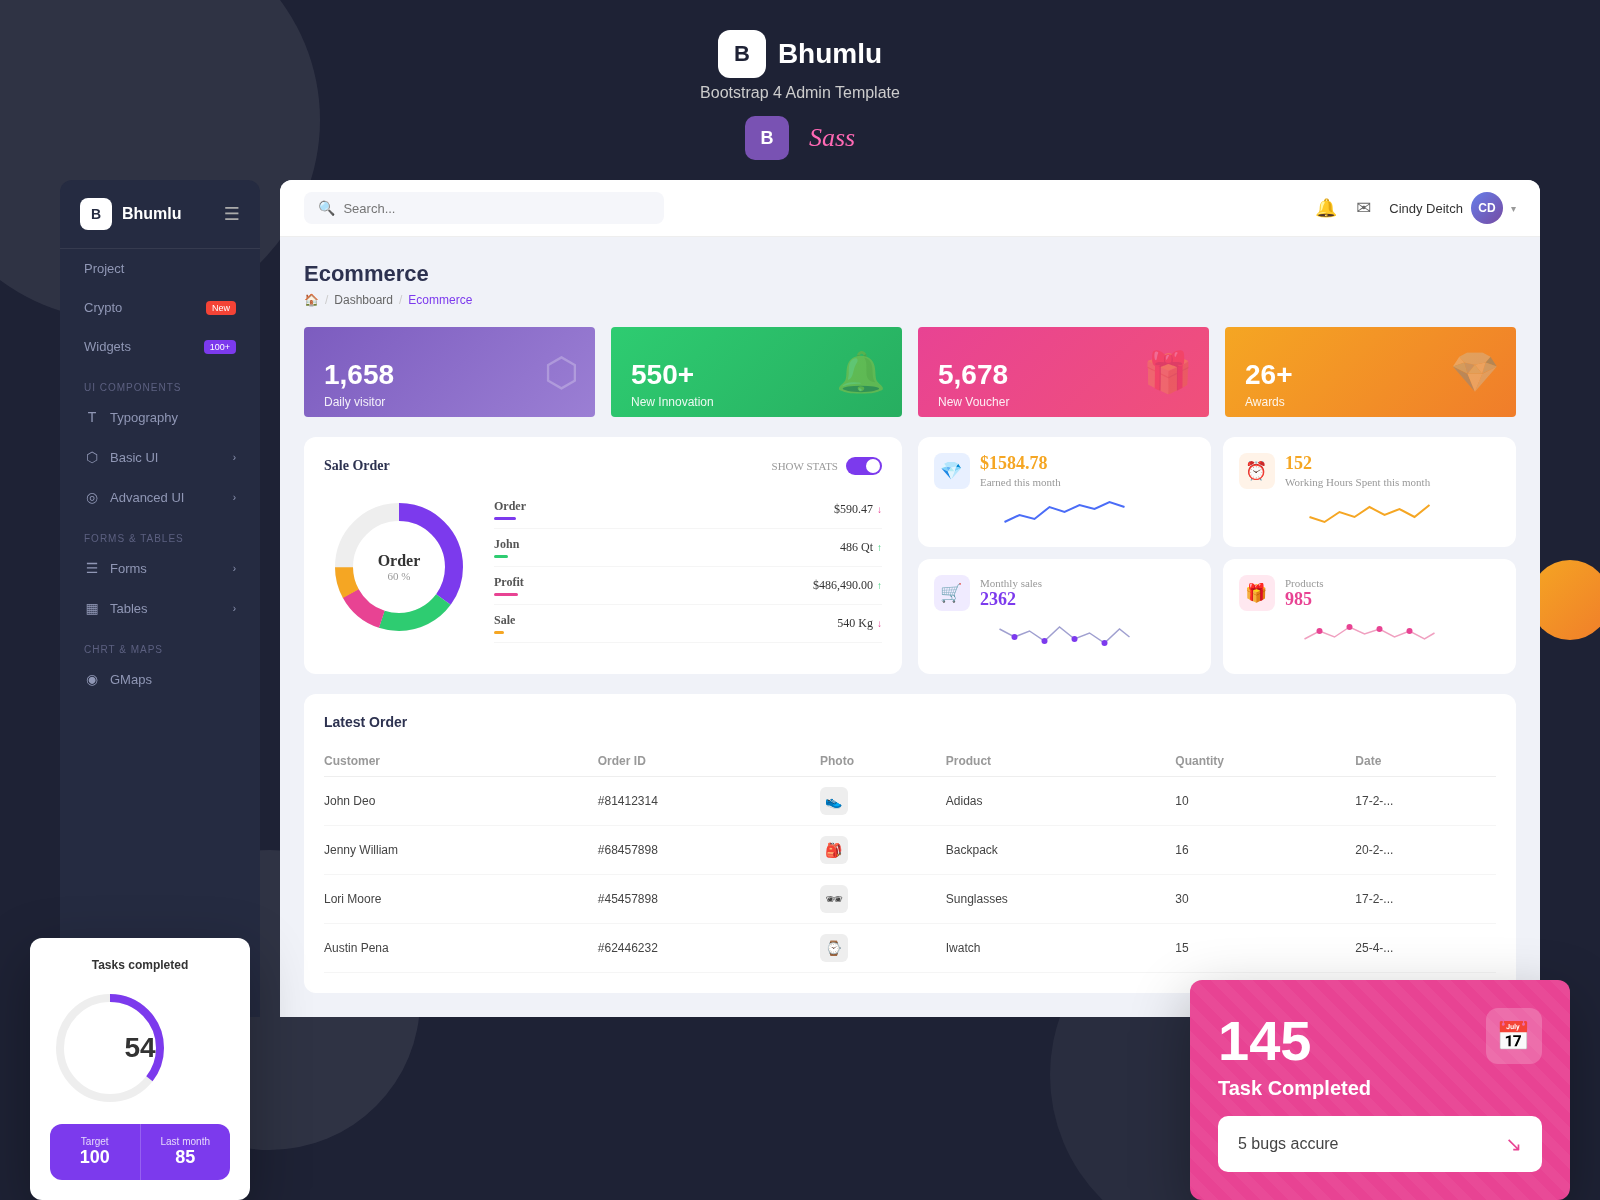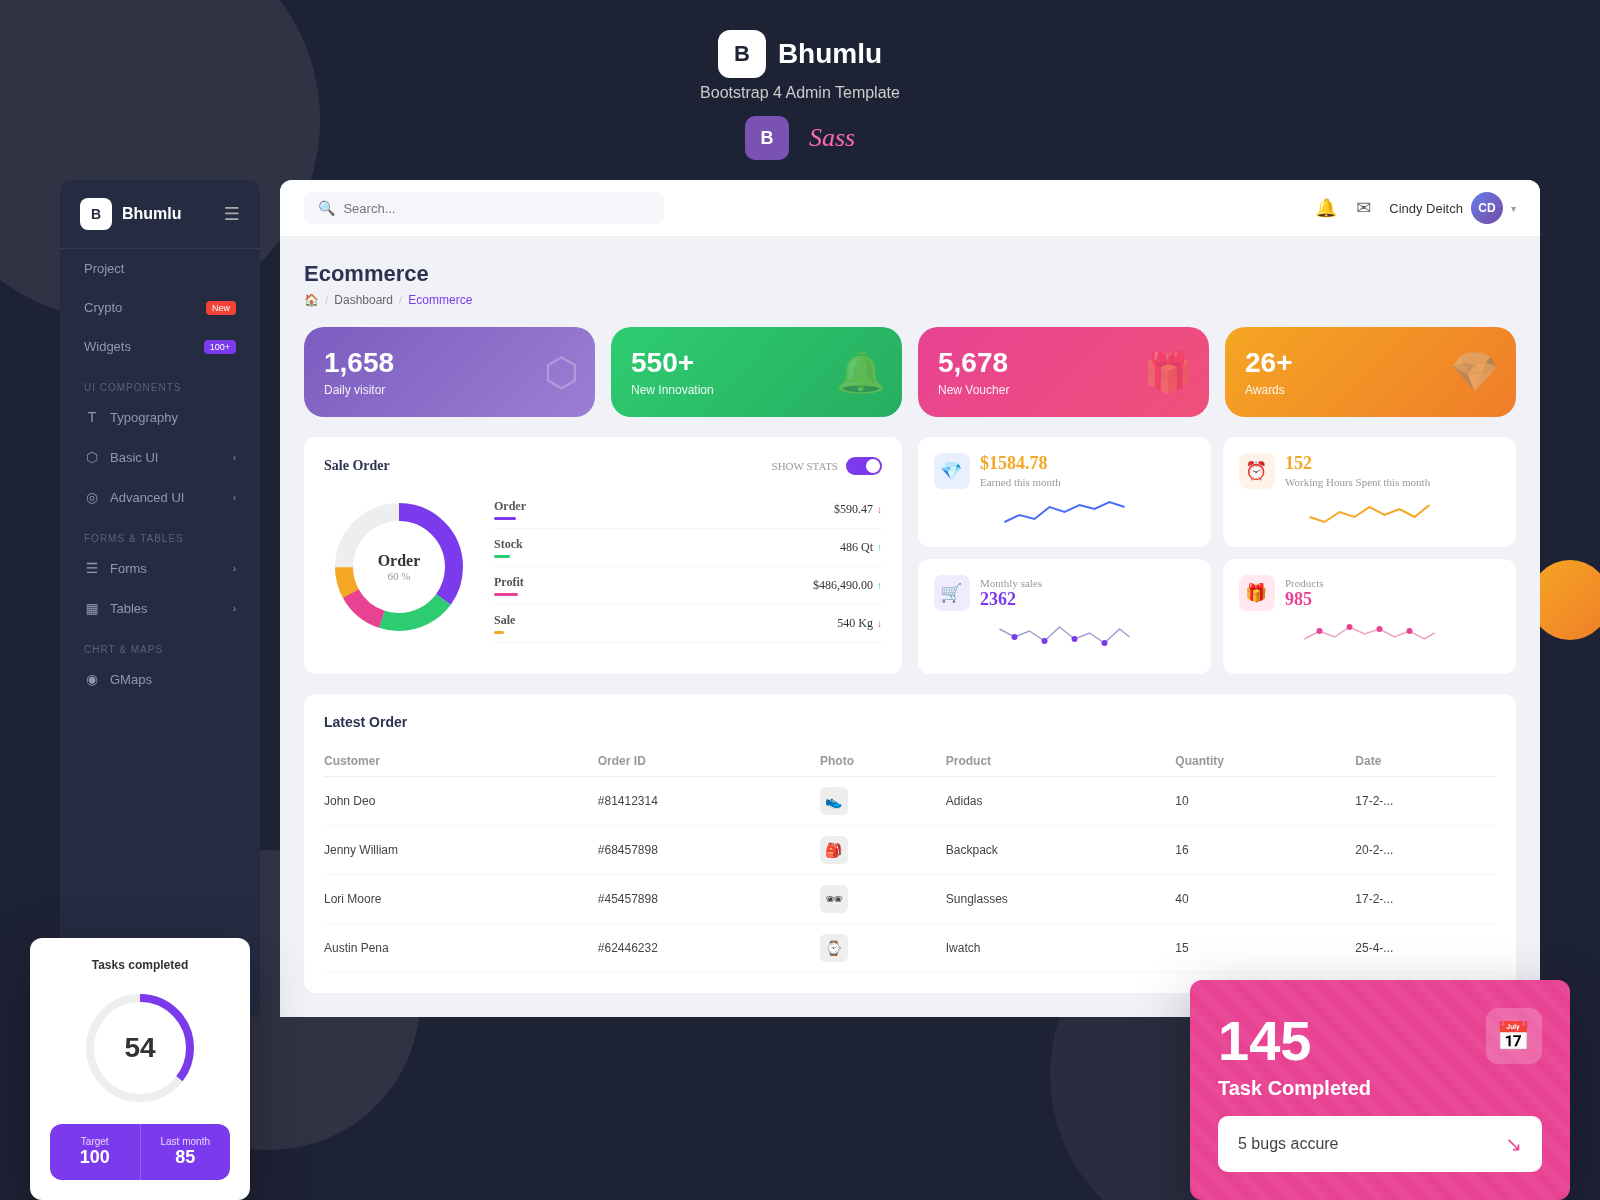--- a/index.html
+++ b/index.html
@@ -170,21 +170,20 @@
     }
     .tasks-title {
       font-size: 12px;
       font-weight: 600;
       color: #333;
       text-align: center;
       margin-bottom: 16px;
     }
     .tasks-circle-container {
       display: flex;
-      justify-content: center;
       margin-bottom: 16px;
       position: relative;
     }
     .tasks-circle-container svg { width: 120px; height: 120px; }
     .tasks-number {
       position: absolute;
       top: 50%; left: 50%;
       transform: translate(-50%, -50%);
       font-size: 28px;
       font-weight: 700;
@@ -286,26 +285,26 @@
     .breadcrumb-active { color: #7c3aed; }
 
     
     .stat-cards {
       display: grid;
       grid-template-columns: repeat(4, 1fr);
       gap: 16px;
       margin-bottom: 20px;
     }
     .stat-card {
-      border-radius: 20px;
+      border-radius: 4px;
       padding: 8px 20px;
       color: #fff;
       display: flex;
       flex-direction: column;
-      justify-content: center;
+      justify-content: flex-end;
       min-height: 90px;
       position: relative;
       overflow: hidden;
     }
     .stat-card-1 { background: linear-gradient(135deg, #7c5cbf, #9b7fd4); }
     .stat-card-2 { background: linear-gradient(135deg, #2ecc71, #27ae60); }
     .stat-card-3 { background: linear-gradient(135deg, #e84393, #f0507a); }
     .stat-card-4 { background: linear-gradient(135deg, #f5a623, #f07d2a); }
     .stat-value {
       font-size: 28px;
@@ -681,21 +680,21 @@
                 <div>
                   <div class="stat-row-label">Order</div>
                   <div class="stat-row-bar bar-purple"></div>
                 </div>
                 <div class="stat-row-value">
                   $590.47 <span class="stat-row-up">↓</span>
                 </div>
               </div>
               <div class="stat-row">
                 <div>
-                  <div class="stat-row-label">Stock</div>
+                  <div class="stat-row-label">John</div>
                   <div class="stat-row-bar bar-green"></div>
                 </div>
                 <div class="stat-row-value">
                   486 Qt <span class="stat-row-down">↑</span>
                 </div>
               </div>
               <div class="stat-row">
                 <div>
                   <div class="stat-row-label">Profit</div>
                   <div class="stat-row-bar bar-red"></div>
@@ -831,21 +830,21 @@
               <td>16</td>
               <td>20-2-...</td>
             </tr>
             <tr>
               <td>Lori Moore</td>
               <td>#45457898</td>
               <td>
                   <div class="photo-thumb">🕶</div>
                 </td>
               <td>Sunglasses</td>
-              <td>40</td>
+              <td>30</td>
               <td>17-2-...</td>
             </tr>
             <tr>
               <td>Austin Pena</td>
               <td>#62446232</td>
               <td>
                   <div class="photo-thumb">⌚</div>
                 </td>
               <td>Iwatch</td>
               <td>15</td>

